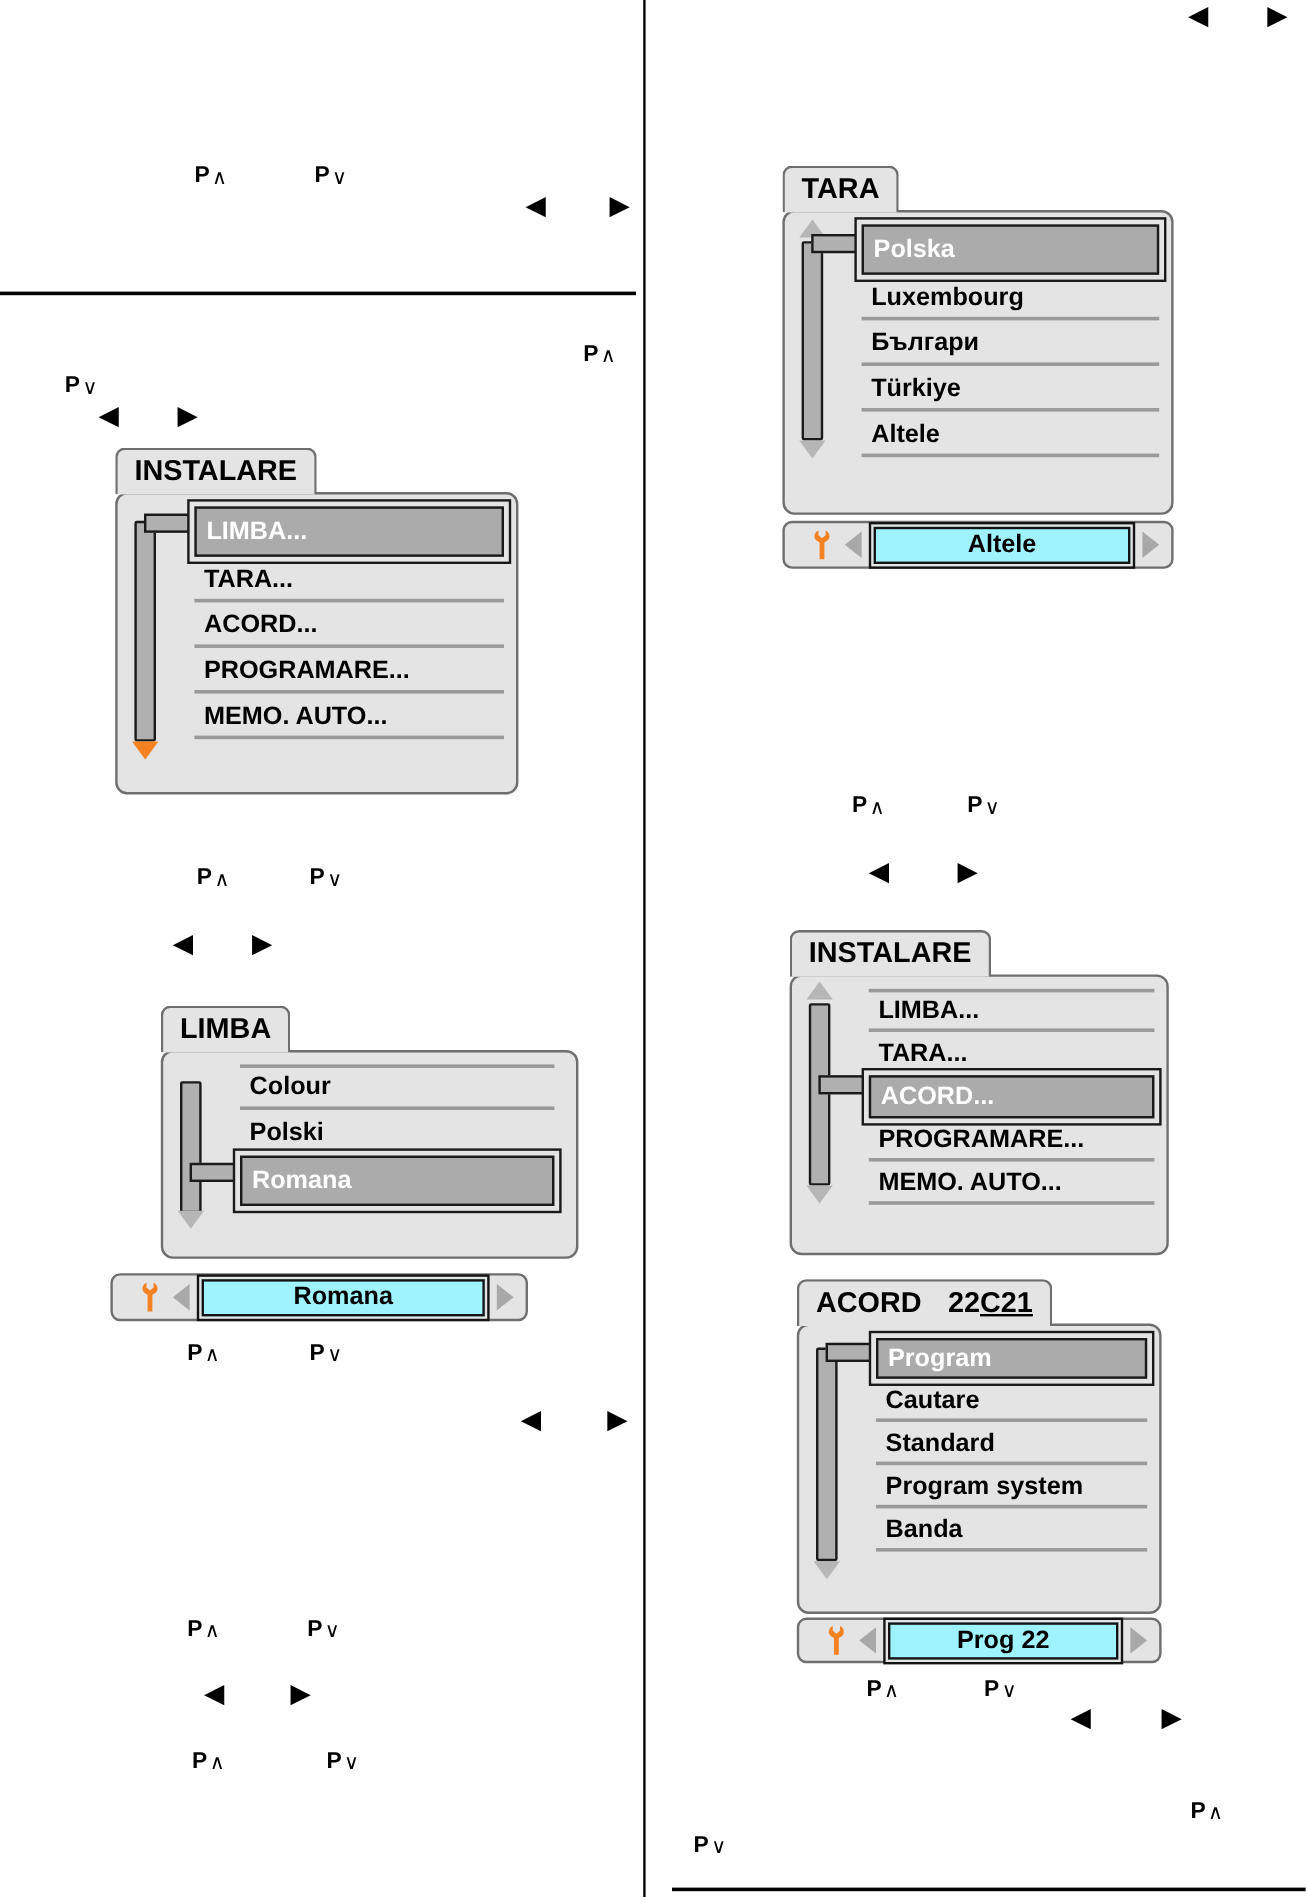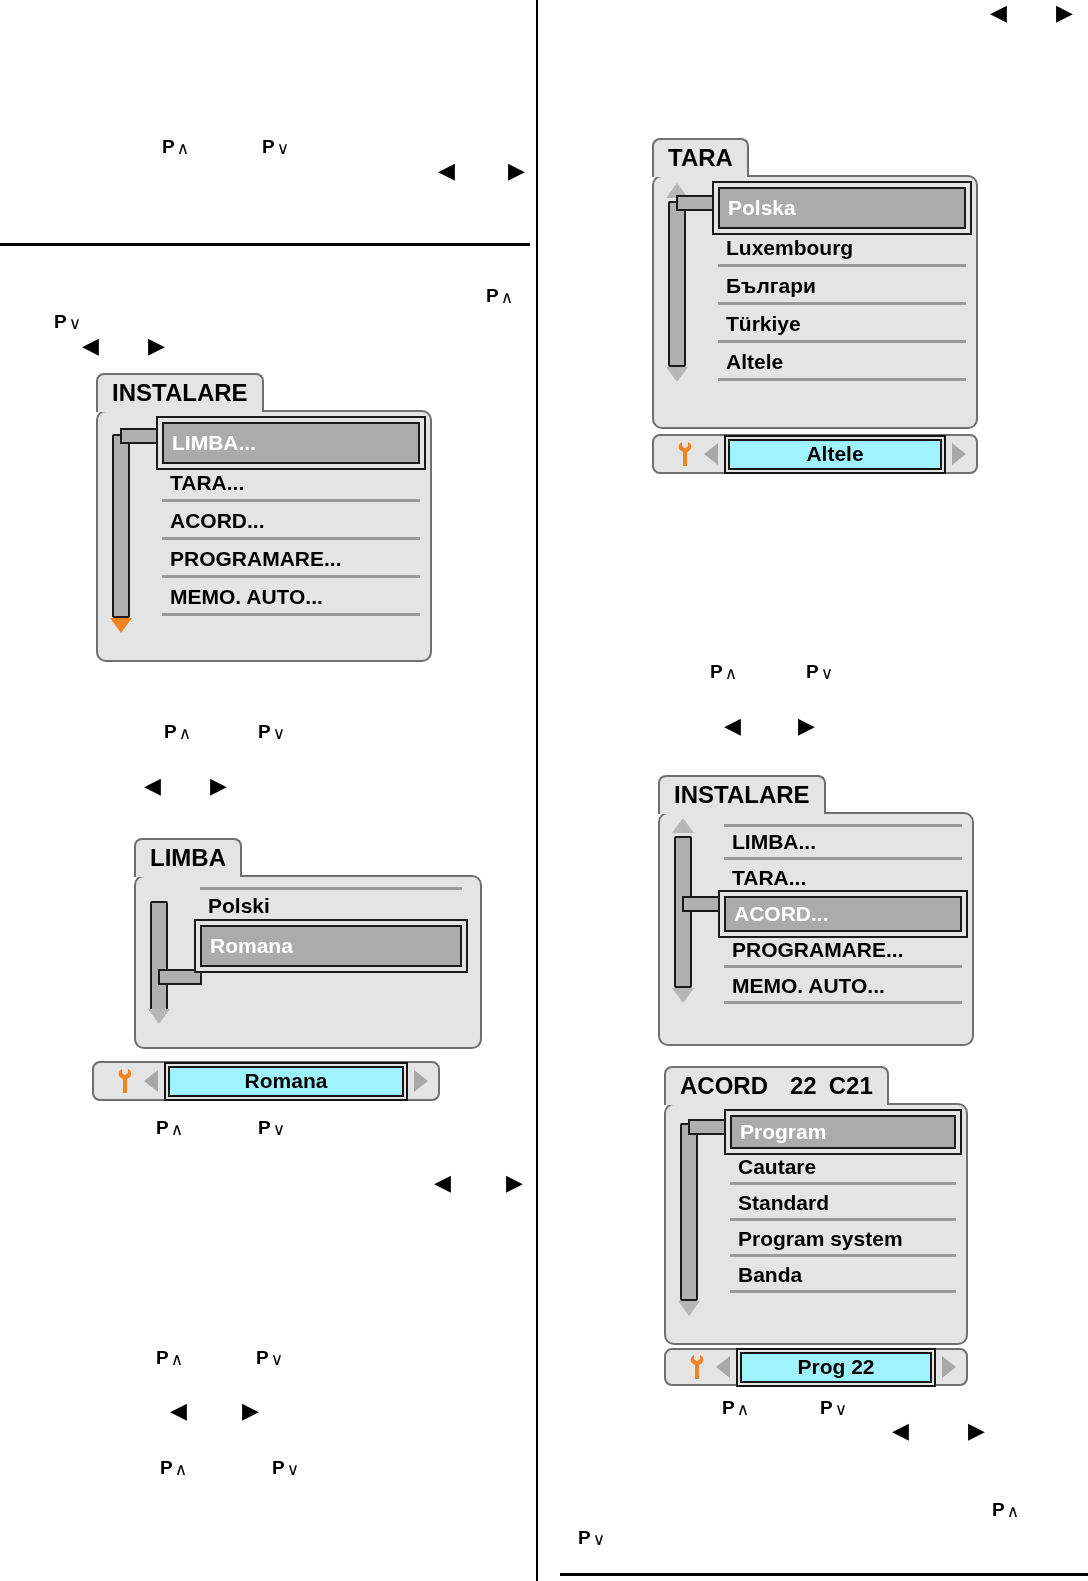--- a/index.html
+++ b/index.html
@@ -39,21 +39,21 @@
     border:2px solid #6f6f6f;
     border-bottom:none;
     border-radius:8px 8px 0 0;
     padding:4px 14px 5px 14px;
     font-weight:bold;font-size:24px;color:#000;
     position:relative;z-index:3;
     box-shadow:0 0 0 0 transparent;
     white-space:nowrap;
   }
   .osd-tab .tab-extra{margin-left:22px;}
-  .osd-tab .tab-extra2{margin-left:12px;}
+  .osd-tab .tab-extra2{text-decoration:underline;}
   .osd-body{
     background:#e4e4e4;
     border:2px solid #6f6f6f;
     border-radius:10px;
     position:relative;
     margin-top:-2px;
     z-index:2;
     padding:10px 12px 12px 12px;
   }
 
@@ -198,22 +198,25 @@
 
 <div class="osd" style="left:92px;top:838px;width:348px;padding-left:42px;">
   <div class="osd-tab">LIMBA</div>
   <div class="osd-body" style="height:148px;">
     <div class="rail" style="top:24px;height:110px;"></div>
     <div class="rail-arrow down" style="top:132px;left:12px;"></div>
 
     <div class="elbow" style="left:22px;top:92px;width:44px;height:16px;"></div>
     <div class="rows" style="margin-left:52px;">
       <div class="row topline" style="width:262px;">
+        <span class="rowtext">Colour</span>
+        <span class="ul"></span>
+      </div>
+      <div class="row" style="width:262px;">
         <span class="rowtext">Polski</span>
-        <span class="ul"></span>
       </div>
       <div class="row sel" style="width:262px;">
         <span class="rowtext">Romana</span>
       </div>
     </div>
   </div>
 </div>
 
 <div class="valbar" style="left:92px;top:1061px;width:348px;height:40px;">
   <span class="wrench">

